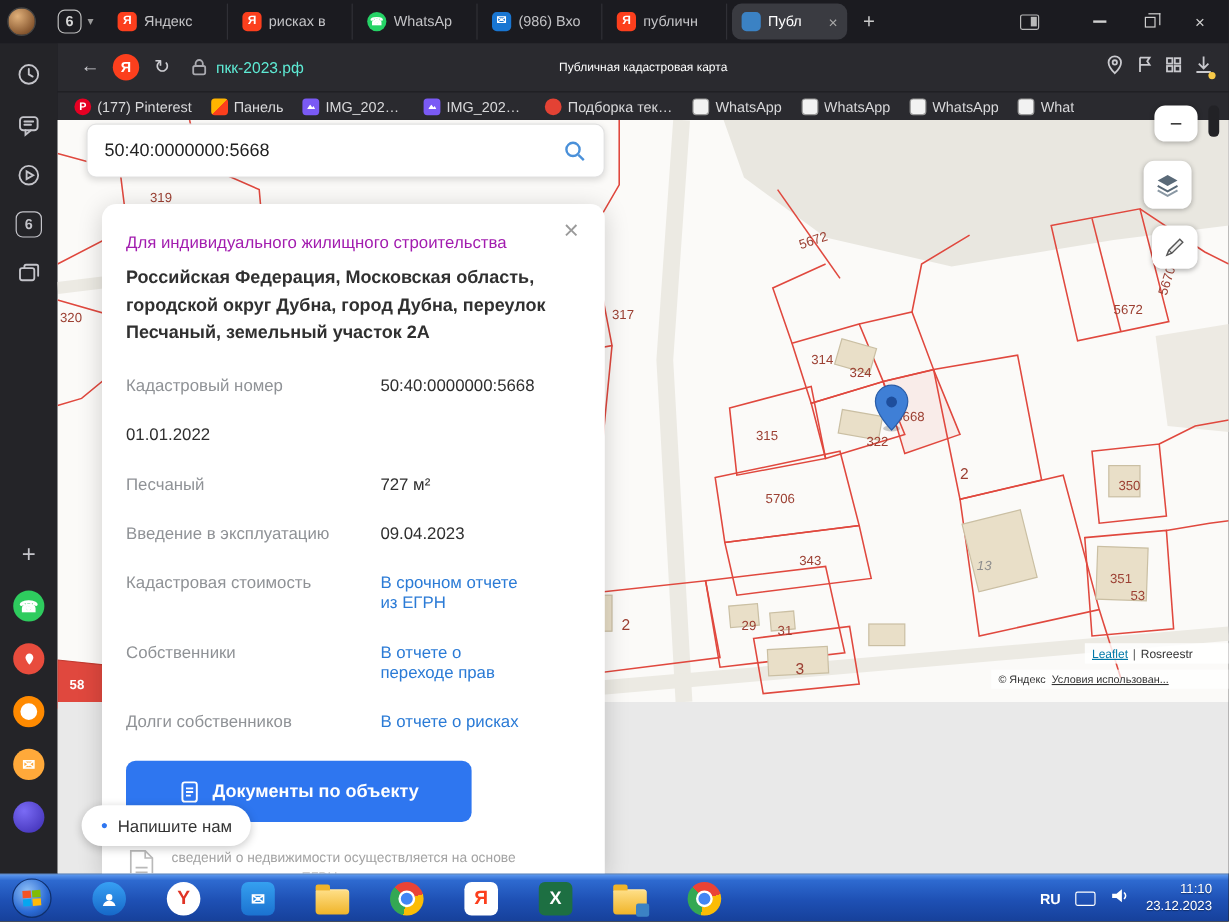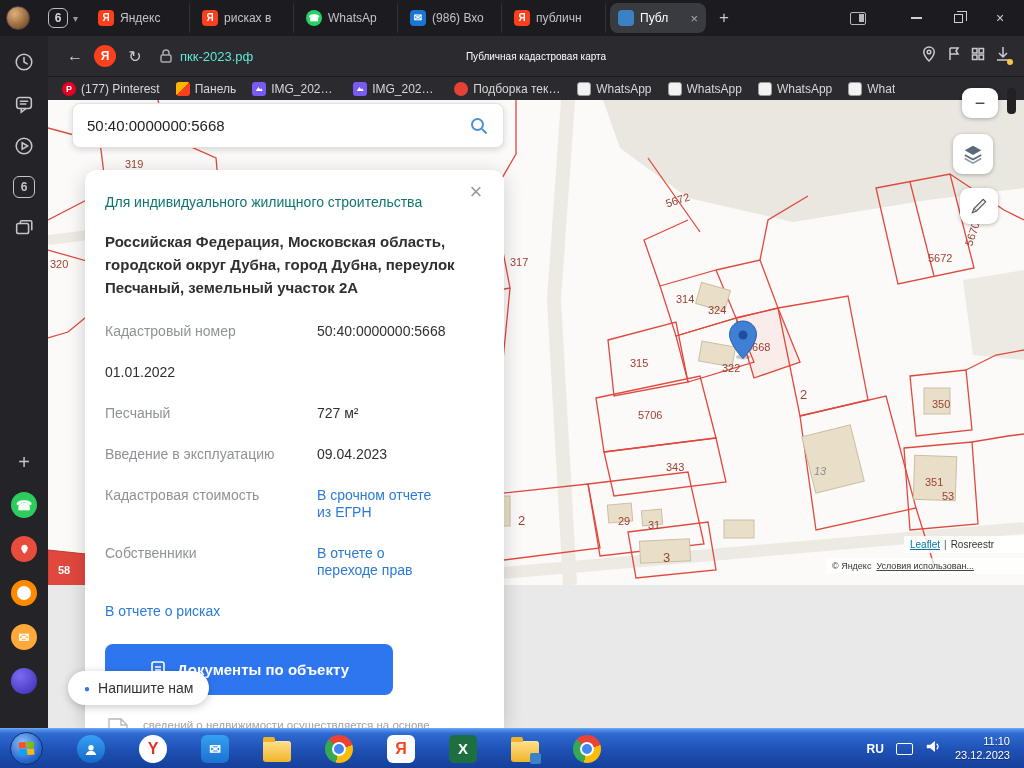--- a/index.html
+++ b/index.html
@@ -80,21 +80,21 @@
 .plbl-wh{font-size:11px;fill:#ffffff;font-weight:bold}
 .attr{font-size:10px;font-family:"Liberation Sans",sans-serif}
 .attr2{font-size:9px;font-family:"Liberation Sans",sans-serif}
 
 .searchbox{position:absolute;left:24px;top:3px;width:432px;height:45px;background:#fff;border:1px solid #e2e2e2;border-radius:8px;box-shadow:0 2px 6px rgba(0,0,0,.14);display:flex;align-items:center;padding:0 14px;z-index:6}
 .searchbox input{flex:1;border:none;outline:none;font-size:15px;color:#222;font-family:"Liberation Sans",sans-serif;background:transparent}
 .searchbox svg{stroke:#4a90d9;fill:none;stroke-width:2;flex:none}
 
 .card{position:absolute;left:37px;top:70px;width:419px;height:558px;background:#fff;border-radius:12px 12px 0 0;box-shadow:0 4px 20px rgba(0,0,0,.18);padding:24px 20px 0;overflow:hidden;z-index:5}
 .card-close{position:absolute;right:14px;top:8px;font-size:22px;color:#9a9a9a;width:28px;height:28px;display:flex;align-items:center;justify-content:center}
-.usage{font-size:14px;color:#0f766e;margin-bottom:20px;width:350px}
+.usage{font-size:14px;color:#a21caf;margin-bottom:10px;width:350px}
 .addr{font-size:15px;font-weight:bold;color:#303030;line-height:23px;margin-bottom:24px;width:360px}
 .row{display:flex;margin-bottom:24px}
 .row-l{width:212px;font-size:14px;color:#8f9296;line-height:17px;flex:none;padding-right:10px}
 .row-v{font-size:14px;color:#2f2f2f;line-height:17px;width:130px}
 .row-v.link{color:#2b7bd6}
 .doc-btn{width:288px;height:51px;background:#2e76f0;border:none;border-radius:8px;color:#fff;font-size:15px;font-weight:bold;display:flex;align-items:center;justify-content:center;gap:10px;font-family:"Liberation Sans",sans-serif}
 .doc-btn svg{stroke:#fff;fill:none;stroke-width:1.6}
 .card-foot{display:flex;gap:12px;margin-top:22px;align-items:flex-start}
 .card-foot svg{stroke:#b9b9b9;fill:none;stroke-width:1.4;flex:none}
 .foot-txt{font-size:11.5px;color:#a3a3a3;line-height:1.45;width:300px}
@@ -421,20 +421,21 @@
           </div>
           <div class="row">
             <div class="row-l">Кадастровая стоимость</div>
             <div class="row-v link" style="width:118px">В срочном отчете из ЕГРН</div>
           </div>
           <div class="row">
             <div class="row-l">Собственники</div>
             <div class="row-v link" style="width:118px">В отчете о переходе прав</div>
           </div>
           <div class="row">
+            <div class="row-l">Долги собственников</div>
             <div class="row-v link" style="width:140px">В отчете о рисках</div>
           </div>
 
           <button class="doc-btn">
             <svg width="18" height="20" viewBox="0 0 18 20">
                 <rect x="3" y="2" width="12" height="16" rx="2"></rect>
                 <path d="M6 7h6M6 10h6M6 13h4"></path>
               </svg>
             <span>Документы по объекту</span>
           </button>

